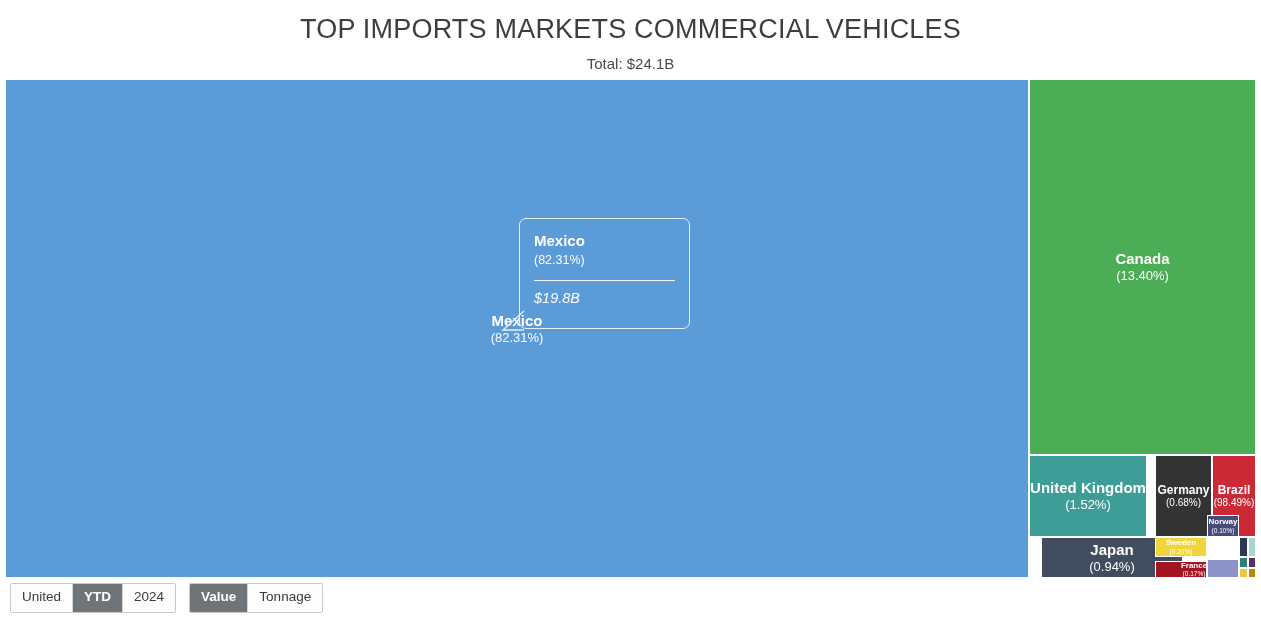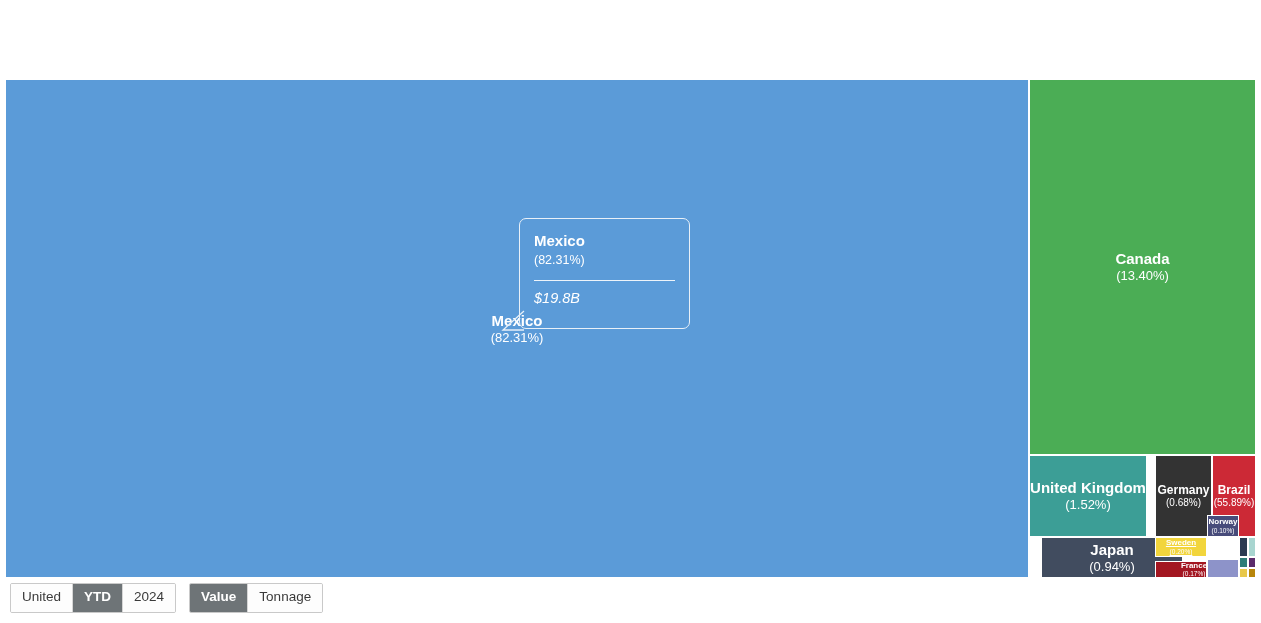--- a/index.html
+++ b/index.html
@@ -162,20 +162,22 @@
     background: #6e7477;
     color: #ffffff;
     font-weight: bold;
   }
 </style>
 </head>
 <body>
 
 <div id="page">
 
+  <div id="chart-title">TOP IMPORTS MARKETS COMMERCIAL VEHICLES</div>
+  <div id="chart-subtitle">Total: $24.1B</div>
 
   <div id="treemap">
 
   <div class="node t-xl" style="left: 0px; top: 0px; width: 1024px; height: 499px; background: rgb(91, 155, 216); color: rgb(255, 255, 255);">
         <span class="nm">Mexico</span>
         <span class="pc">(82.31%)</span>
       </div>
       <div class="node t-lg" style="left: 1024px; top: 0px; width: 227px; height: 376px; background: rgb(75, 173, 85); color: rgb(255, 255, 255);">
         <span class="nm">Canada</span>
         <span class="pc">(13.40%)</span>
@@ -187,23 +189,23 @@
       <div class="node t-lg" style="left: 1036px; top: 458px; width: 142px; height: 41px; background: rgb(65, 76, 95); color: rgb(255, 255, 255);">
         <span class="nm">Japan</span>
         <span class="pc">(0.94%)</span>
       </div>
       <div class="node t-md" style="left: 1150px; top: 376px; width: 57px; height: 82px; background: rgb(51, 51, 51); color: rgb(255, 255, 255);">
         <span class="nm">Germany</span>
         <span class="pc">(0.68%)</span>
       </div>
       <div class="node t-md" style="left: 1207px; top: 376px; width: 44px; height: 82px; background: rgb(204, 41, 54); color: rgb(255, 255, 255);">
         <span class="nm">Brazil</span>
-        <span class="pc">(55.89%)</span>
-      </div>
-      <div class="node t-sm" style="left: 1150px; top: 458px; width: 52px; height: 20px; background: rgb(242, 213, 60); color: rgb(255, 255, 255); text-decoration: underline;">
+        <span class="pc">(98.49%)</span>
+      </div>
+      <div class="node t-sm" style="left: 1150px; top: 458px; width: 52px; height: 20px; background: rgb(242, 213, 60); color: rgb(255, 255, 255);">
         <span class="nm">Sweden</span>
         <span class="pc">(0.20%)</span>
       </div>
       <div class="node t-sm" style="left: 1150px; top: 482px; width: 52px; height: 17px; background: rgb(163, 22, 33); color: rgb(255, 255, 255); padding-left: 26px;">
         <span class="nm">France</span>
         <span class="pc">(0.17%)</span>
       </div>
       <div class="node t-sm" style="left: 1202px; top: 436px; width: 32px; height: 22px; background: rgb(71, 75, 122); color: rgb(255, 255, 255);">
         <span class="nm">Norway</span>
         <span class="pc">(0.10%)</span>

